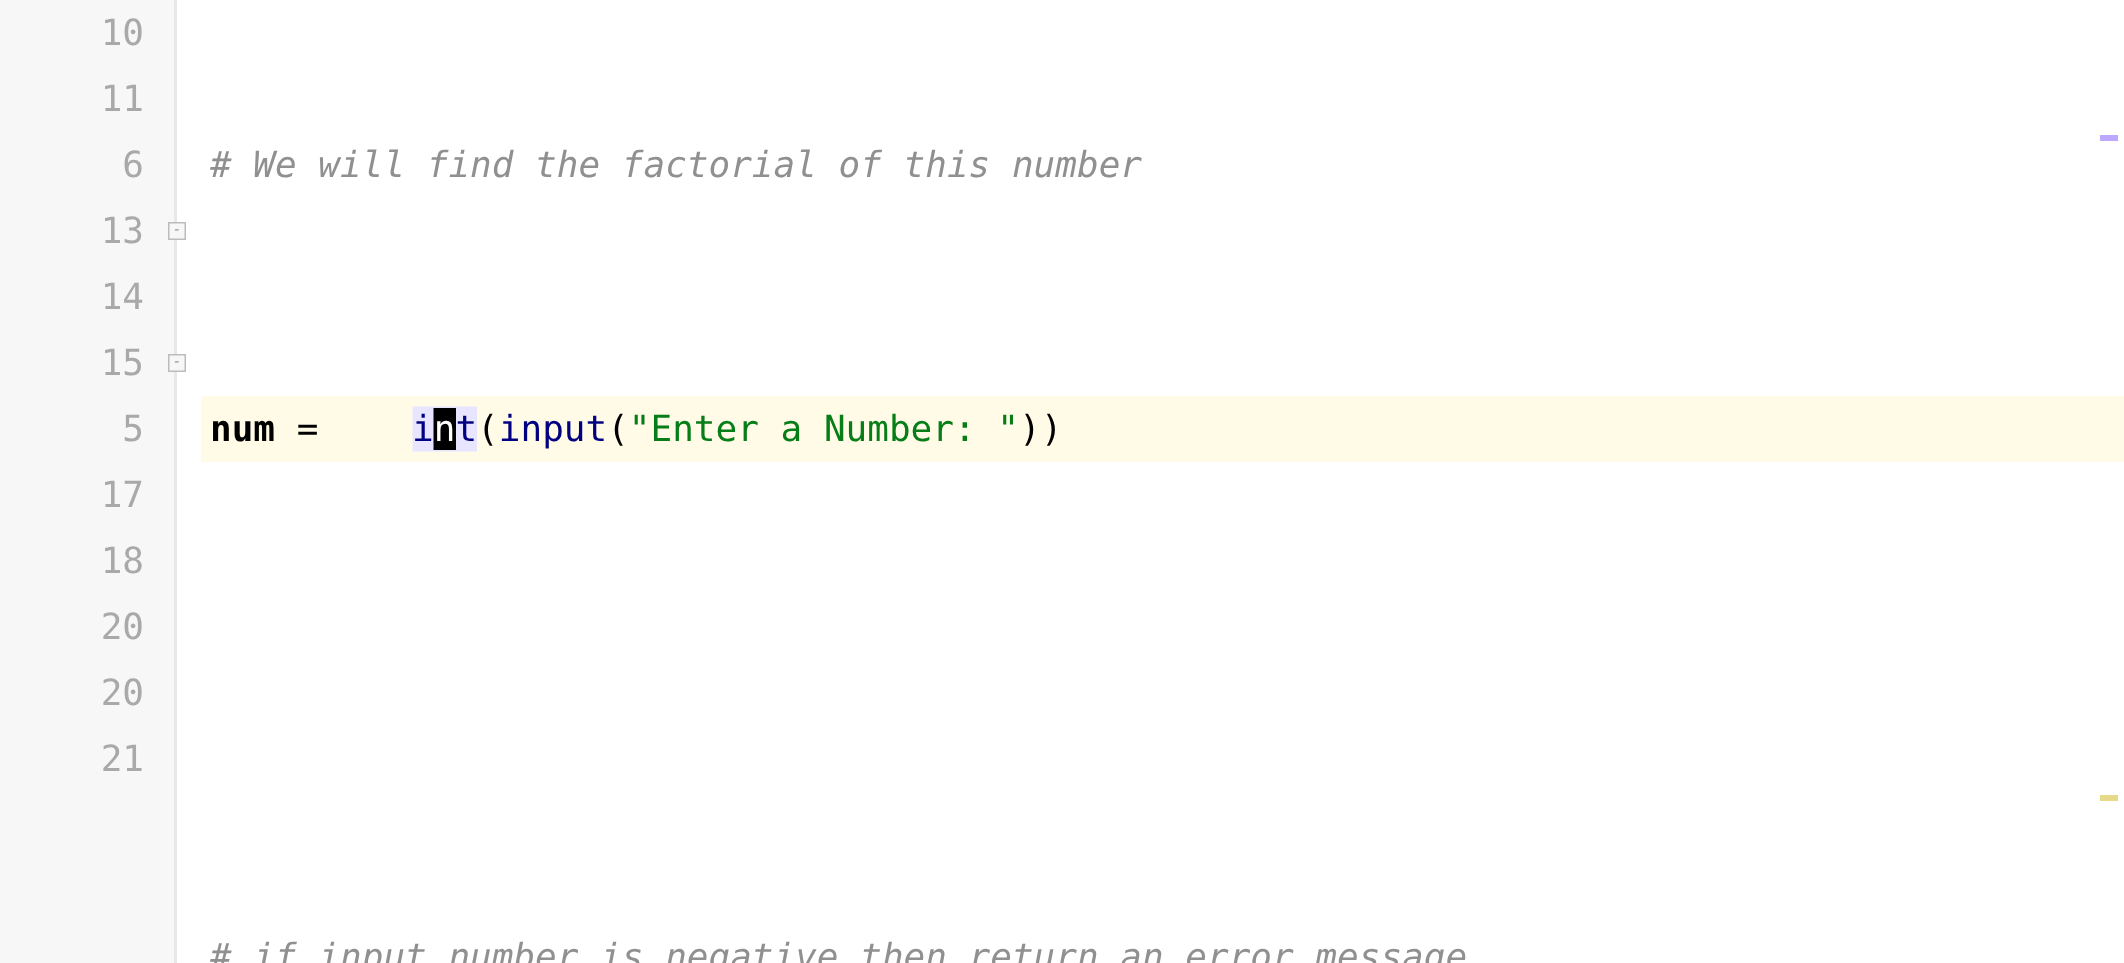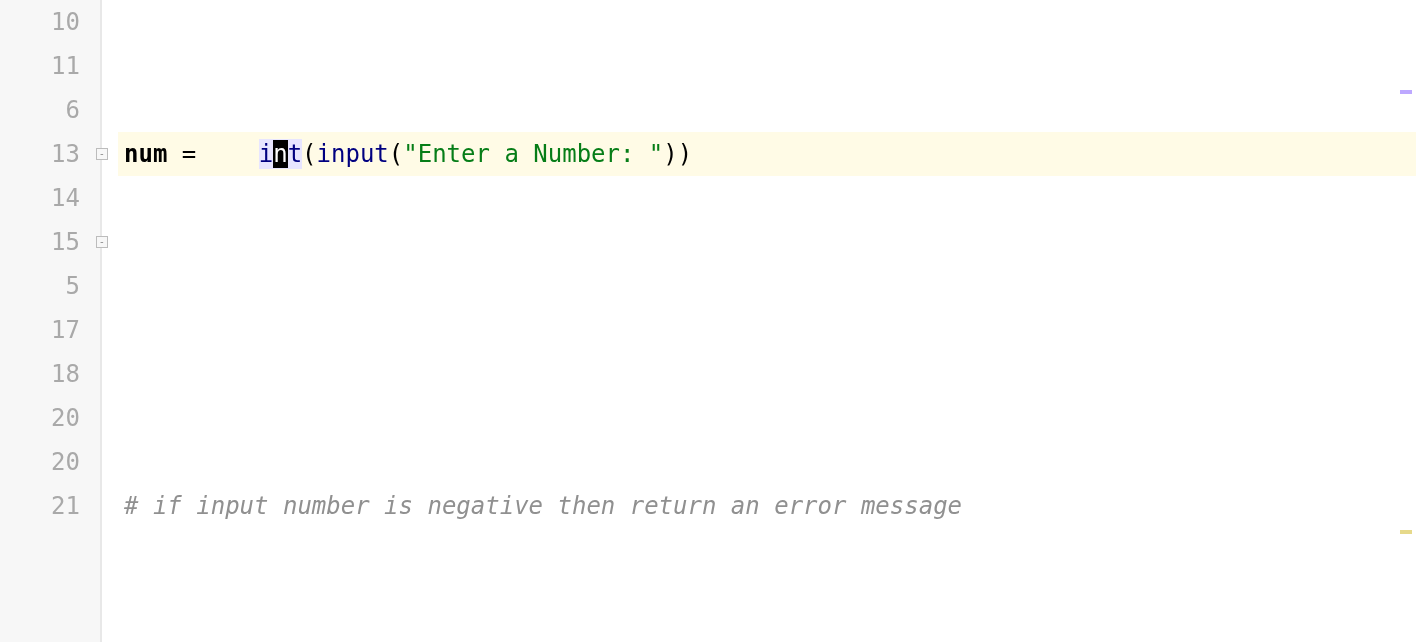--- a/index.html
+++ b/index.html
@@ -7,21 +7,21 @@
       font-family: 'Menlo', 'Consolas', 'DejaVu Sans Mono', monospace;
       font-size: 24px;
       font-style: italic;
       background: #ffffff;
       display: flex;
       width: 1416px;
       height: 642px;
       overflow: hidden;
     }
     .gutter {
-      width: 100px;
+      width: 116px;
       background: #f7f7f7;
       color: #a9a9a9;
       text-align: right;
       padding-right: 20px;
       font-style: normal;
       font-family: inherit;
       line-height: 44px;
       user-select: none;
       flex-shrink: 0;
     }
@@ -94,20 +94,21 @@
   <div>20</div>
   <div>21</div>
 </div>
 
 <div class="gutter-margin">
   <div class="fold-marker" style="top:148px">-</div>
   <div class="fold-marker" style="top:236px">-</div>
 </div>
 
 <div class="editor">
+  <div class="line"><span class="comment"># We will find the factorial of this number</span></div>
 
   <div class="line active"><span class="ident">num</span><span class="punct"> = </span><span class="builtin caret-hl"><span>i</span><span class="caret-block">n</span><span>t</span></span><span class="punct">(</span><span class="builtin">input</span><span class="punct">(</span><span class="string">"Enter a Number: "</span><span class="punct">))</span></div>
 
   <div class="line"></div>
 
   <div class="line"><span class="comment"># if input number is negative then return an error message</span></div>
 
   
 
   

